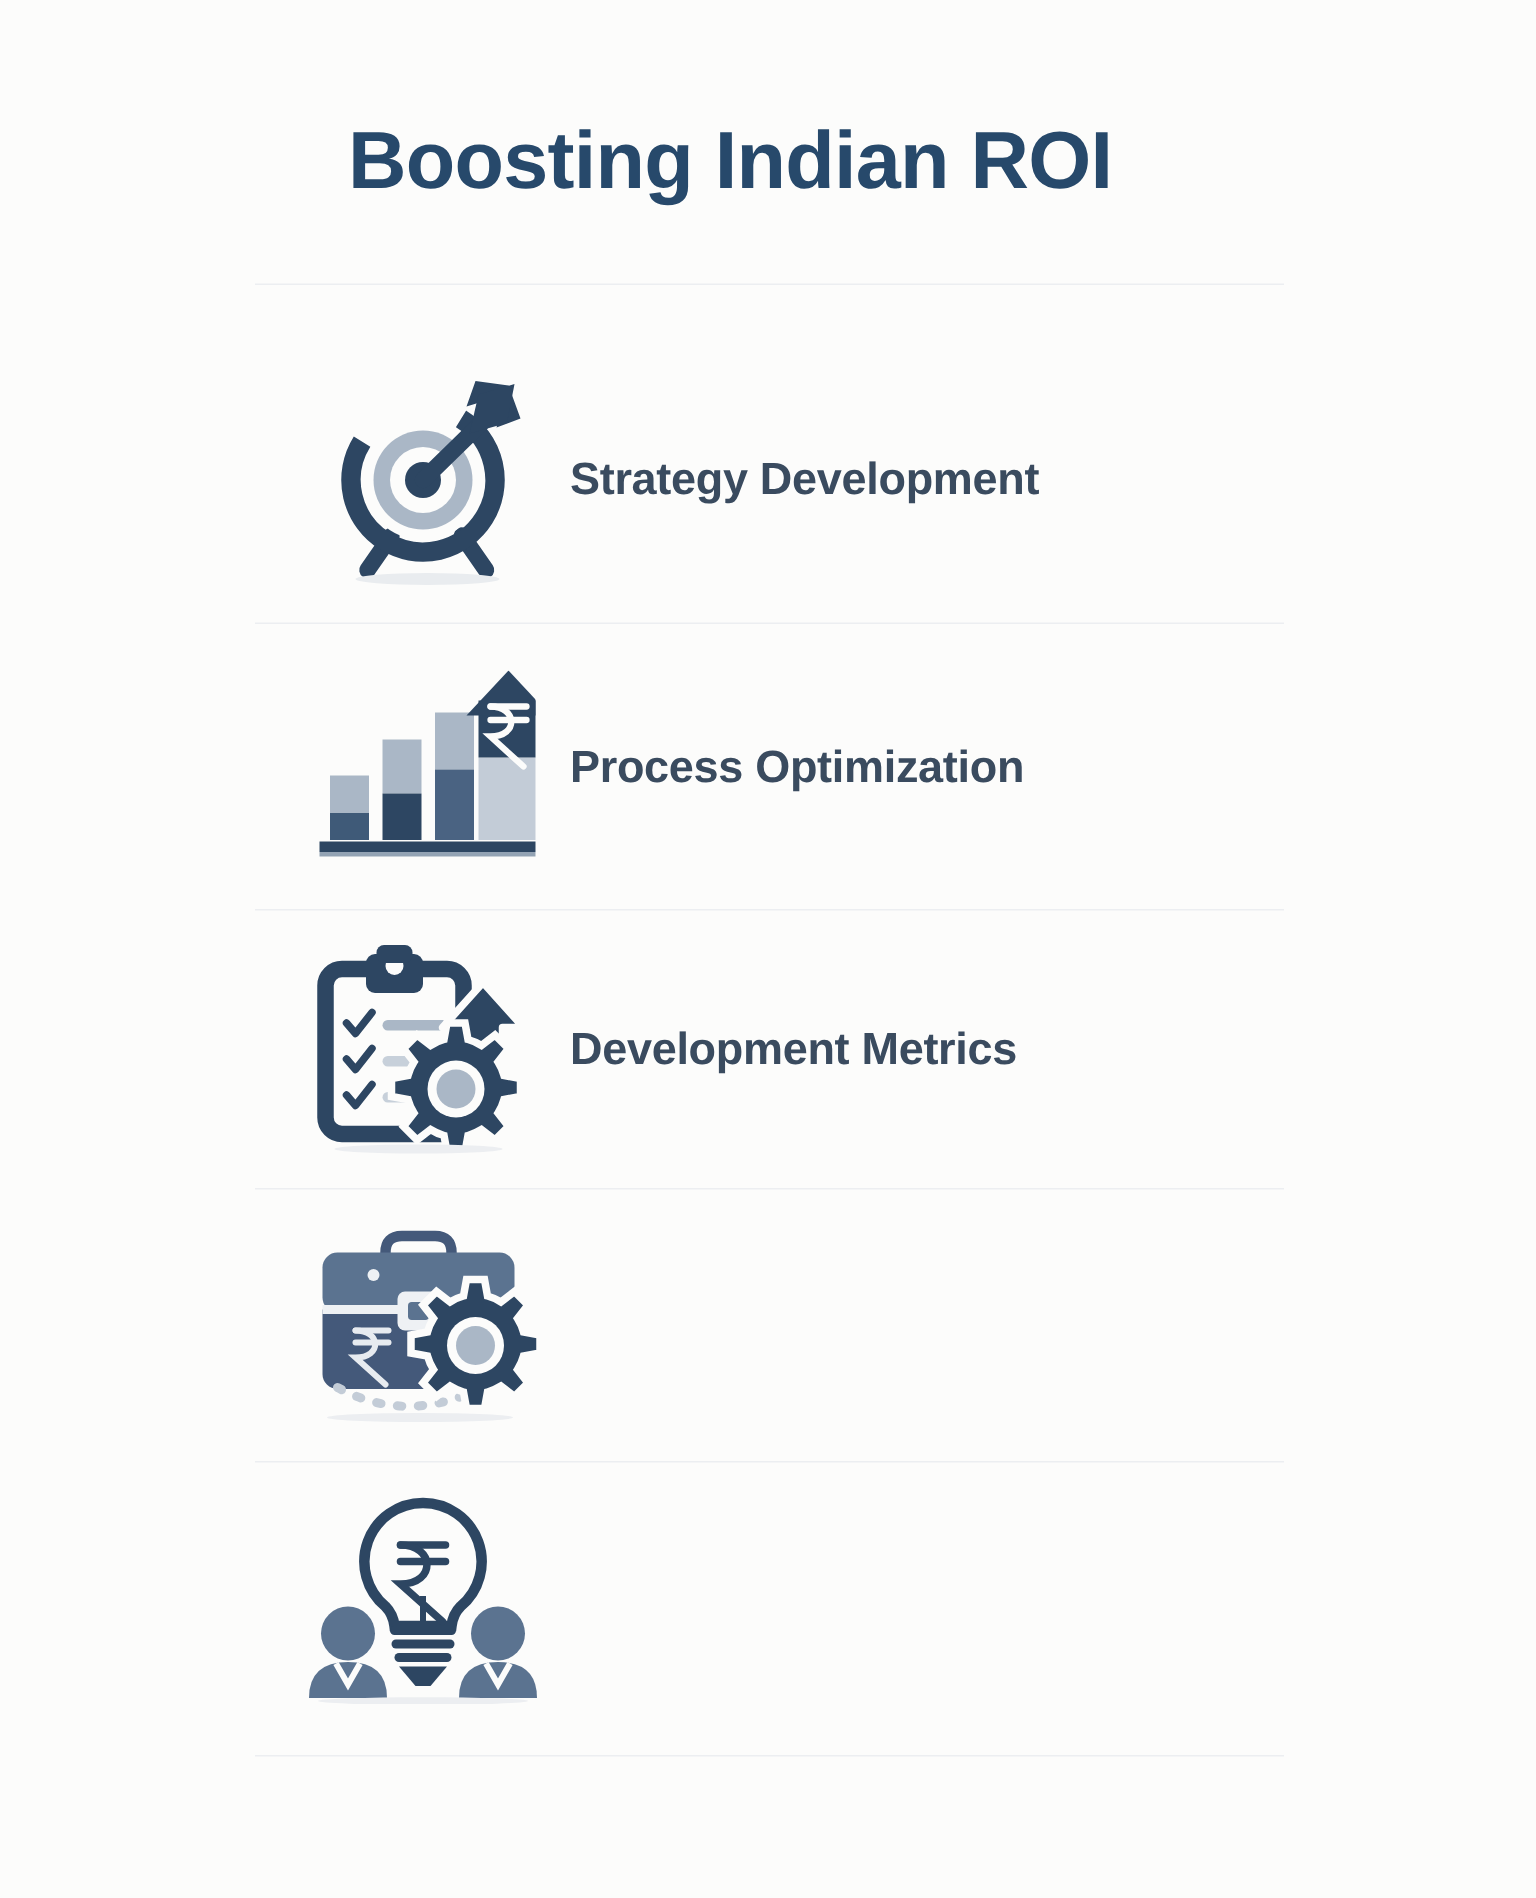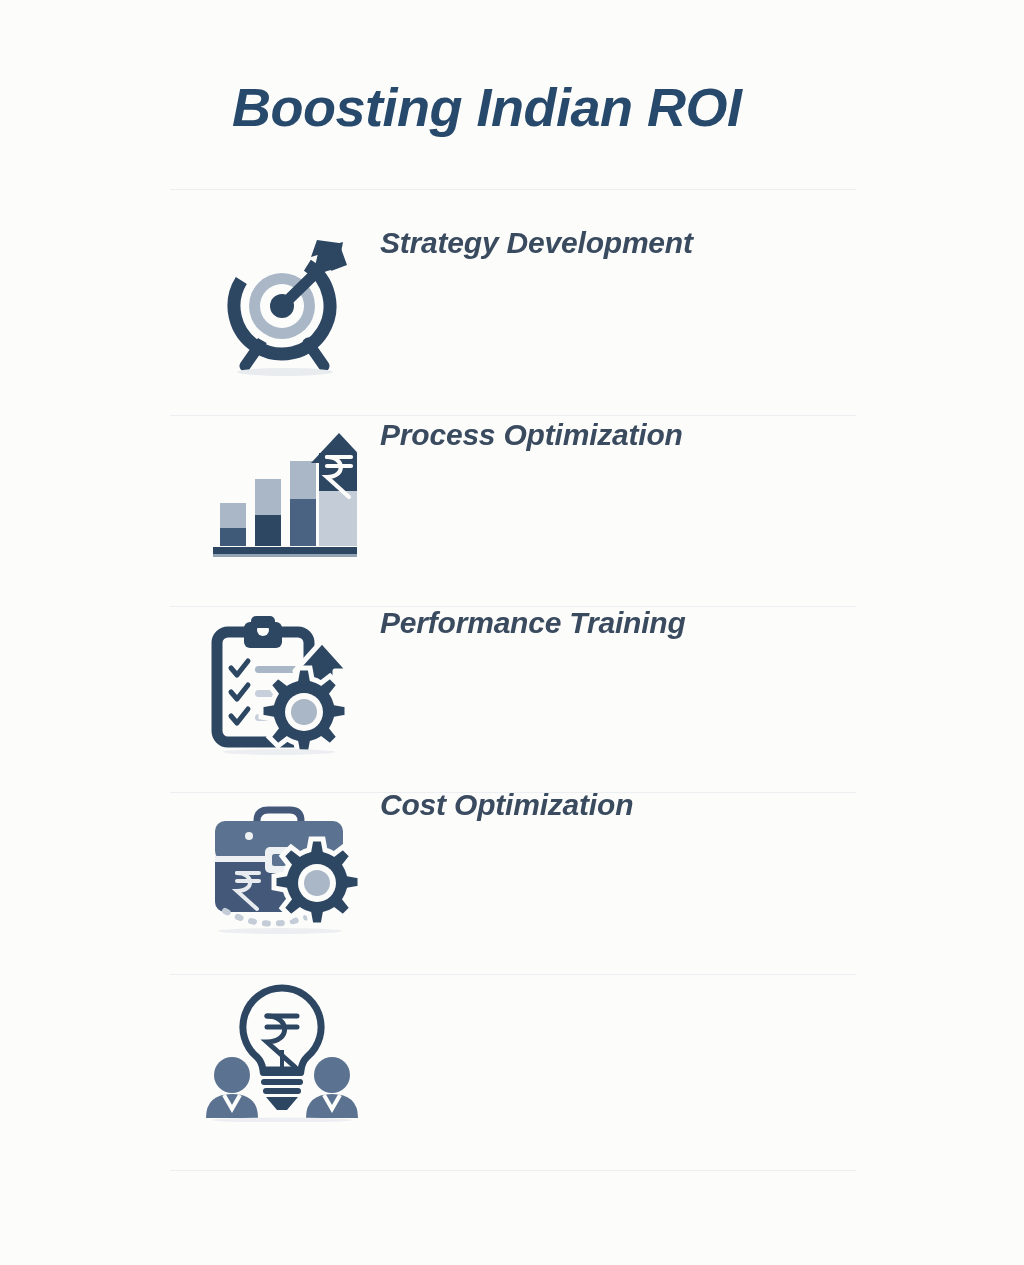--- a/index.html
+++ b/index.html
@@ -14,21 +14,20 @@
     background: #fcfcfb;
     font-family: "Liberation Sans", sans-serif;
     overflow: hidden;
   }
 
   .page {
     position: relative;
     width: 1024px;
     height: 1265px;
     background: #fcfcfb;
-    font-style: italic;
   }
 
   
   .title-block {
     position: absolute;
     left: 0;
     top: 78px;
     width: 1024px;
     padding-left: 232px;
   }
@@ -58,20 +57,21 @@
     left: 0;
     top: 0;
     width: 1024px;
   }
   .row {
     position: absolute;
     left: 170px;
     width: 686px;
     height: 188px;
     display: flex;
+    align-items: center;
   }
   .icon-cell {
     width: 210px;
     min-width: 210px;
     height: 160px;
     display: flex;
     align-items: center;
     justify-content: center;
     padding-left: 14px;
   }
@@ -198,21 +198,21 @@
           <g transform="translate(97,96)">
             <g fill="#2d4662" stroke="#fcfcfb" stroke-width="5">
               <path d="M-6 -44 h12 l2 11 a33 33 0 0 1 9 4 l9 -7 l9 9 l-7 9 a33 33 0 0 1 4 9 l11 2 v12 l-11 2 a33 33 0 0 1 -4 9 l7 9 l-9 9 l-9 -7 a33 33 0 0 1 -9 4 l-2 11 h-12 l-2 -11 a33 33 0 0 1 -9 -4 l-9 7 l-9 -9 l7 -9 a33 33 0 0 1 -4 -9 l-11 -2 v-12 l11 -2 a33 33 0 0 1 4 -9 l-7 -9 l9 -9 l9 7 a33 33 0 0 1 9 -4 Z"></path>
             </g>
             <circle cx="0" cy="0" r="19" fill="#fcfcfb"></circle>
             <circle cx="0" cy="0" r="13" fill="#aab7c6"></circle>
           </g>
           <ellipse cx="72" cy="136" rx="56" ry="3" fill="#eceef1"></ellipse>
         </svg>
       </div>
-      <div class="row-label">Performance Training</div>
+      <div class="row-label">Development Metrics</div>
     </div>
 
     <div class="row row-3">
       <div class="icon-cell">
         <svg width="155" height="135" viewBox="0 0 155 135" aria-hidden="true">
 
           <path d="M52 20 q0 -11 11 -11 h22 q11 0 11 11" fill="none" stroke="#44597a" stroke-width="7" stroke-linecap="round"></path>
 
           <rect x="10" y="20" width="128" height="40" rx="10" fill="#5b7390"></rect>
           <circle cx="44" cy="35" r="4" fill="#eef1f4"></circle>
@@ -235,21 +235,20 @@
           <g transform="translate(112,82)">
             <g fill="#2d4662" stroke="#fcfcfb" stroke-width="5">
               <path d="M-6 -44 h12 l2 11 a33 33 0 0 1 9 4 l9 -7 l9 9 l-7 9 a33 33 0 0 1 4 9 l11 2 v12 l-11 2 a33 33 0 0 1 -4 9 l7 9 l-9 9 l-9 -7 a33 33 0 0 1 -9 4 l-2 11 h-12 l-2 -11 a33 33 0 0 1 -9 -4 l-9 7 l-9 -9 l7 -9 a33 33 0 0 1 -4 -9 l-11 -2 v-12 l11 -2 a33 33 0 0 1 4 -9 l-7 -9 l9 -9 l9 7 a33 33 0 0 1 9 -4 Z"></path>
             </g>
             <circle cx="0" cy="0" r="19" fill="#fcfcfb"></circle>
             <circle cx="0" cy="0" r="13" fill="#aab7c6"></circle>
           </g>
           <ellipse cx="75" cy="130" rx="62" ry="3" fill="#eceef1"></ellipse>
         </svg>
       </div>
-      <div class="row-label">Cost Optimization</div>
     </div>
 
     <div class="row row-4">
       <div class="icon-cell">
         <svg width="160" height="140" viewBox="0 0 160 140" aria-hidden="true">
 
           <path d="M80 6 a39 39 0 0 1 25 69 q-5 5 -6 13 h-38 q-1 -8 -6 -13 a39 39 0 0 1 25 -69 Z" fill="none" stroke="#2d4662" stroke-width="7"></path>
 
           <g fill="none" stroke="#2d4662" stroke-width="5" stroke-linecap="round">
             <line x1="65" y1="34" x2="95" y2="34"></line>

